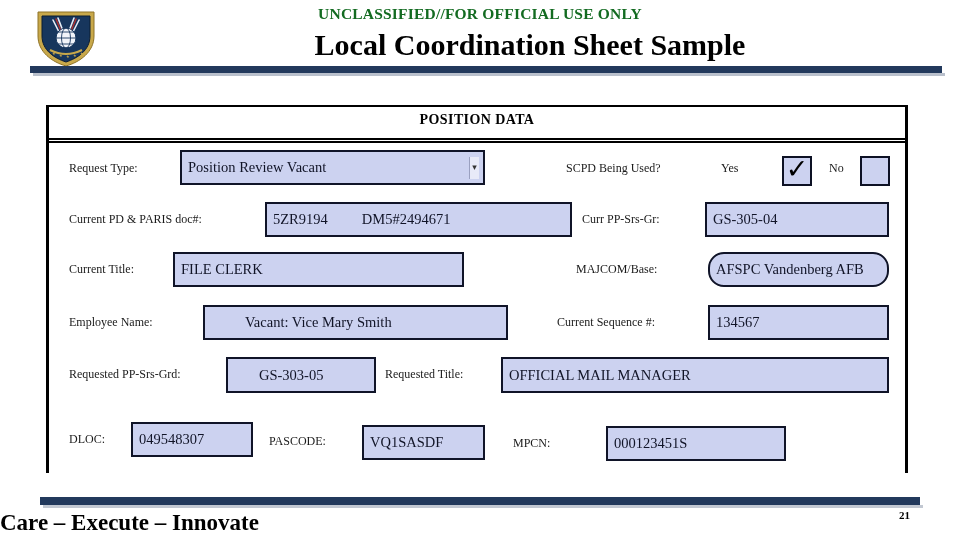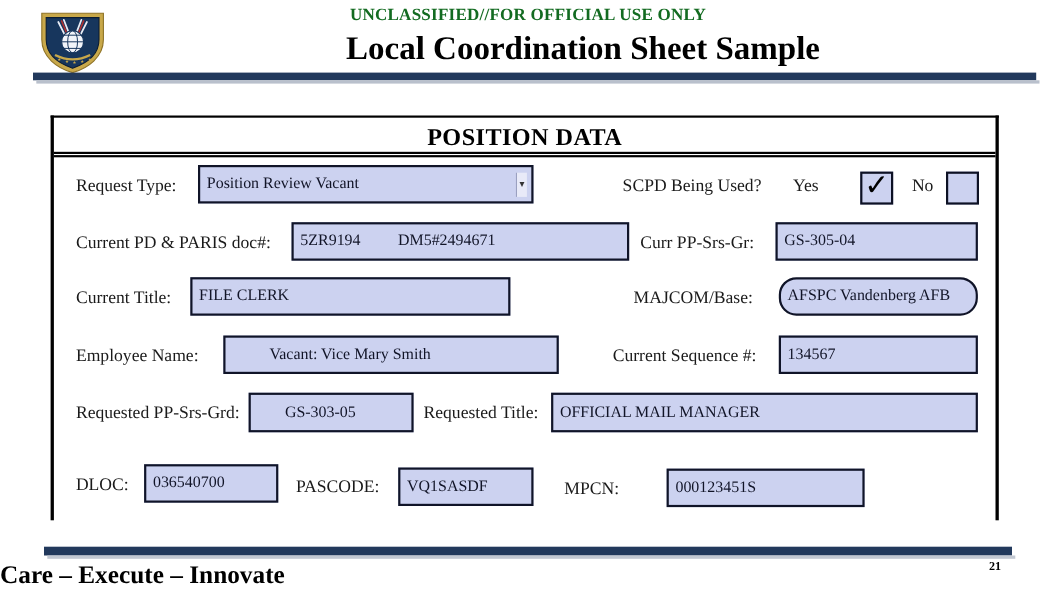--- a/index.html
+++ b/index.html
@@ -70,40 +70,40 @@
   .form-header {
     height: 33px;
     position: relative;
     border-bottom: 2px solid #000;
   }
   .form-header-inner {
     position: absolute;
     left: 0; right: 0; top: 5px;
     text-align: center;
     font-weight: bold;
-    font-size: 22px;
+    font-size: 14px;
     letter-spacing: 0.4px;
     font-family: Liberation Serif, serif;
   }
   .form-header-rule2 {
     position: absolute;
     left: 0; right: 0; bottom: -5px;
     height: 2px;
     background: #000;
   }
   .form-body {
     position: relative;
     height: 330px;
   }
 
   
   .row { position: absolute; left: 0; right: 0; }
   .lbl {
     position: absolute;
-    font-size: 16px;
+    font-size: 12px;
     color: #1a1a1a;
     white-space: nowrap;
     line-height: 1;
   }
   .fld {
     position: absolute;
     background: #ccd2f0;
     border: 2px solid #101428;
     display: flex;
     align-items: center;
@@ -292,21 +292,21 @@
 
         <div class="lbl" style="left:336px; top:25px;">Requested Title:</div>
         <div class="fld" style="left:452px; top:14px; width:388px; height:36px;">
           <span>OFFICIAL MAIL MANAGER</span>
         </div>
       </div>
 
       <div class="row" style="top:268px;">
         <div class="lbl" style="left:20px; top:25px;">DLOC:</div>
         <div class="fld" style="left:82px; top:14px; width:122px; height:35px;">
-          <span>036540700</span>
+          <span>049548307</span>
         </div>
 
         <div class="lbl" style="left:220px; top:27px;">PASCODE:</div>
         <div class="fld" style="left:313px; top:17px; width:123px; height:35px;">
           <span>VQ1SASDF</span>
         </div>
 
         <div class="lbl" style="left:464px; top:29px;">MPCN:</div>
         <div class="fld" style="left:557px; top:18px; width:180px; height:35px;">
           <span>000123451S</span>

